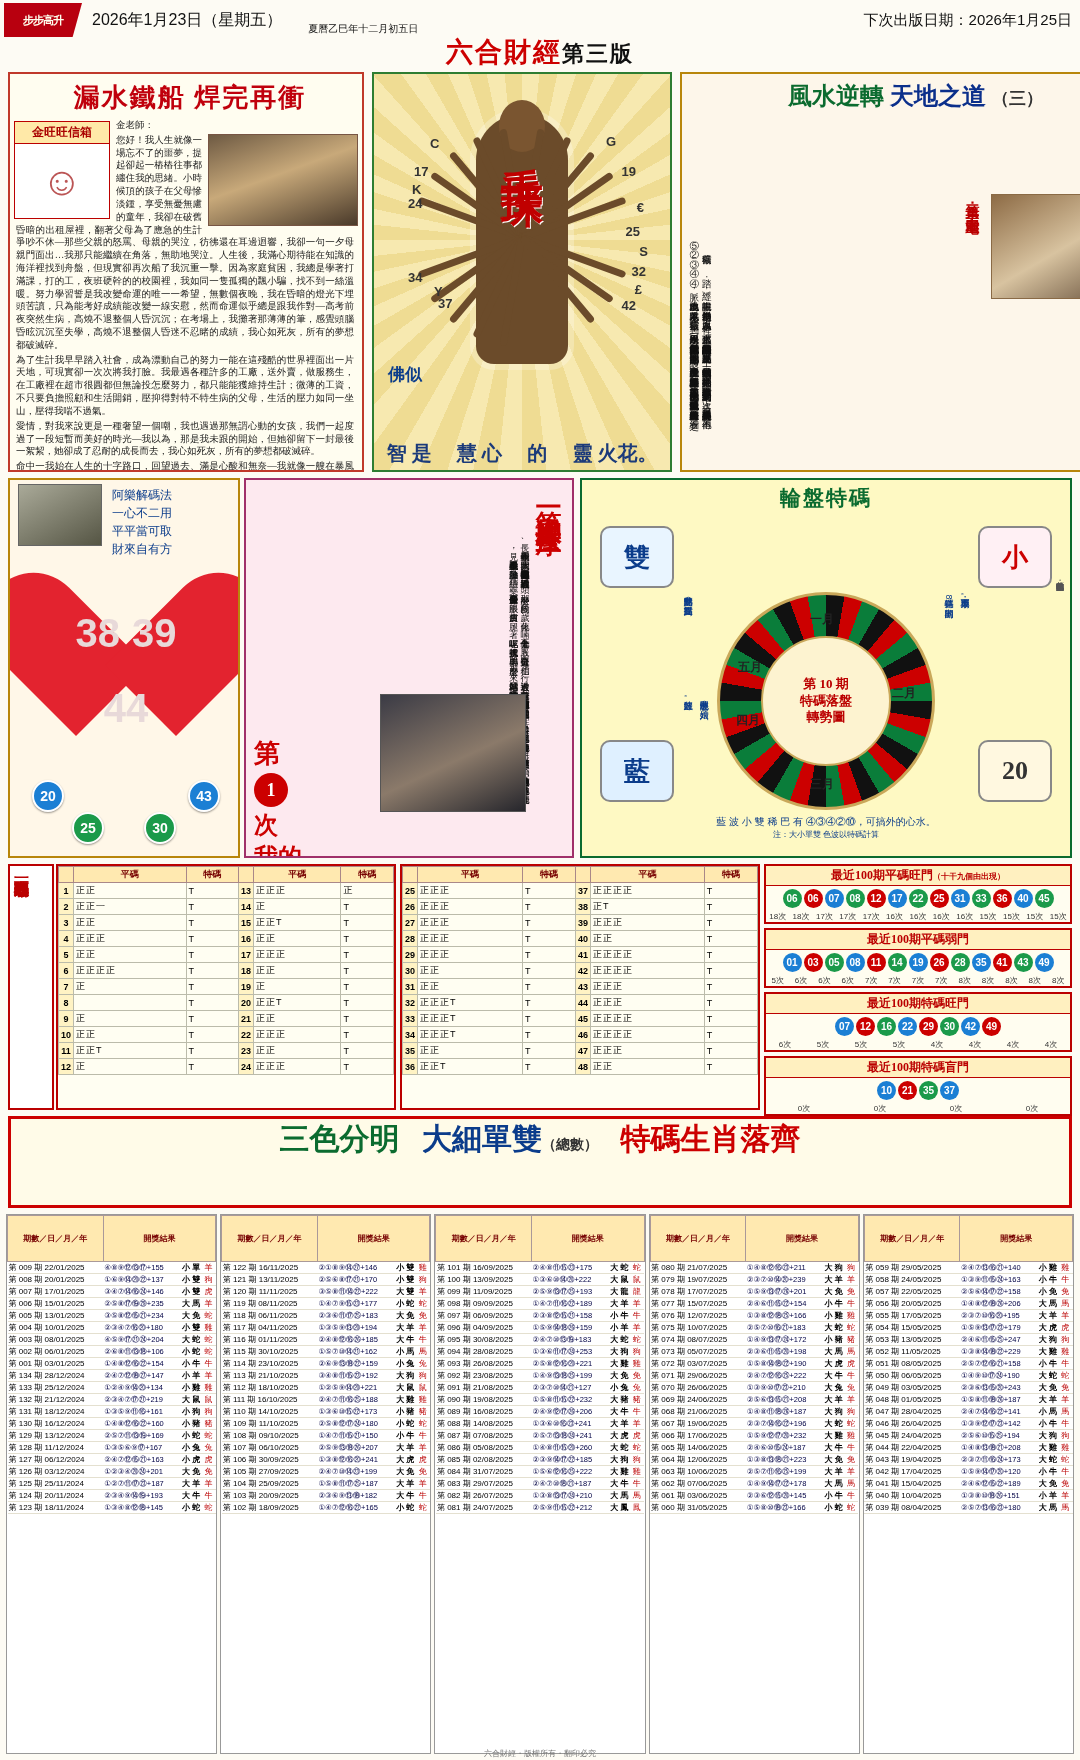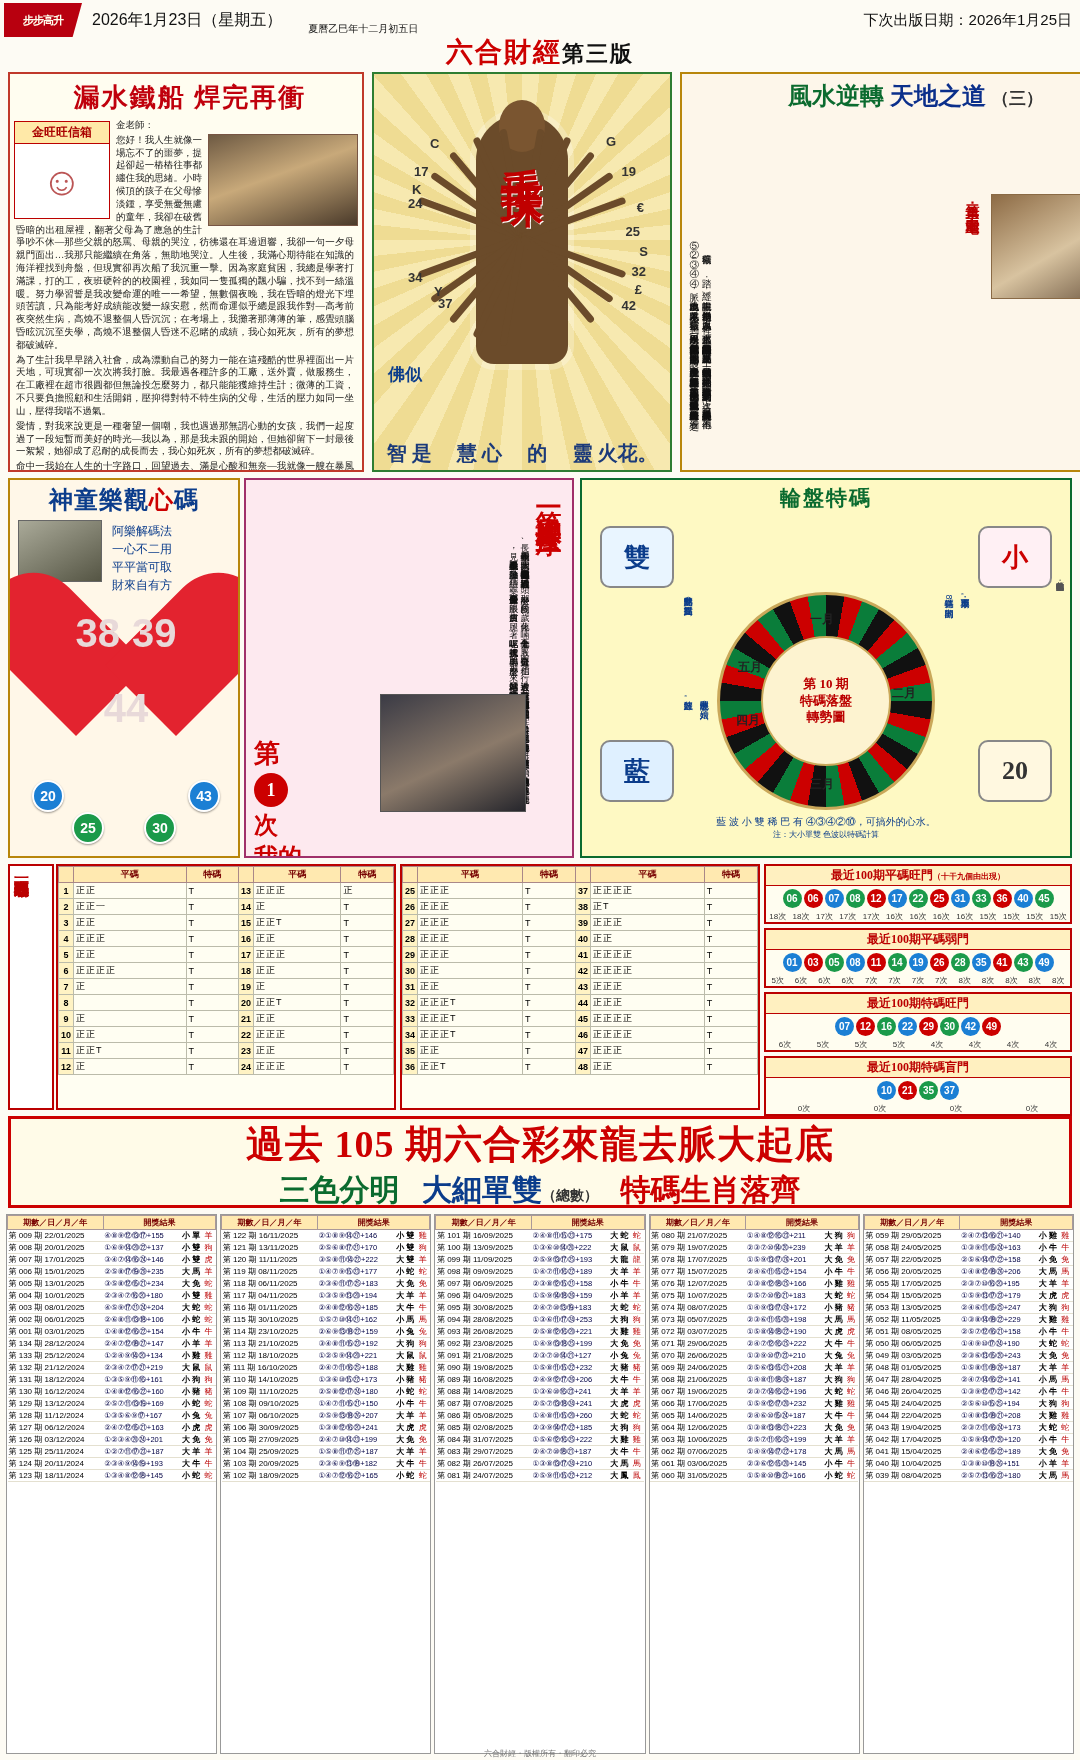--- a/index.html
+++ b/index.html
@@ -319,21 +319,21 @@
   .banner .b2 .c2 { color:#0b3c8b; }
   .banner .b2 .c3 { color:#c00; }
   .banner .b2 small { font-size:14px; color:#333; }
 
   
   .hist { position:absolute; left:6px; top:1214px; width:1068px; height:540px;
           display:flex; gap:3px; }
   .hcol { flex:1; border:1px solid #999; background:#fff; }
   .hcol table { border-collapse:collapse; width:100%; font-size:8px; }
   .hcol th {
-    background:#ffe9b0; border:1px solid #a99; font-size:8px; color:#700; padding:1px 0;
+    background:#ffe9b0; border:1px solid #a99; font-size:8px; color:#700; padding:17px 0;
   }
   .hcol td { border-bottom:1px solid #e4e0d0; padding:0 1px; white-space:nowrap; }
   .hcol td.res { font-size:7.5px; color:#004; }
   .hcol td.sp  { text-align:center; font-weight:bold; }
   .hcol td.zod { color:#b00; }
   .footer-note {
     position:absolute; left:0; top:1748px; width:1080px; text-align:center;
     font-size:8px; color:#777;
   }
   .sm { font-size:8px; }
@@ -436,23 +436,20 @@
       <span>第三章：重回老宅</span>
     </div>
     <div class="fs-cols">
       <span>回到了父親的老宅。這一次，林墨再次帶了一絲疑惑與不安，他不再</span>
       <span>林墨一次偶然的機會中，他從舊木箱中發現了一張泛黃的圖紙，上面繪著奇異的線條與符號，細看之下，竟是一幅城市舊宅的布局圖。林墨不禁開始動搖—那道這些究竟斷攻破，是那些「青龍」的「白虎」之說，卻始終沒有真正理解其中的奧義。如今父親的書房裡，那張舊木桌上，擺放著祖父留下的羅盤與風水古籍的原始的史料。林墨第一次真正感受到，風水不只是一門玄學，而是祖輩們對天地自然規律的深刻洞察。他翻開那本泛黃的《宅經》，書中記載：「宅以形勢為身體，以泉水為血脈，以土地為皮肉，以草木為毛髮。」紫薇楊靈踏：⑤②③④④</span>
       <span>紫薇楊</span>
     </div>
   </div>
 
   <div class="panel" id="p-heart">
-    <div class="heart-head">
-      <span>神童樂觀</span><span class="hl">心</span><span>碼</span>
-    </div>
     <div class="heart-photo"></div>
     <div class="heart-poem" style="white-space:pre-line">阿樂解碼法
 一心不二用
 平平當可取
 財來自有方</div>
     <div class="heart-shape"></div>
     <div class="heart-nums">
       <b>38</b>
       <b>39</b>
       <b style="width:100%;text-align:center">44</b>
@@ -842,21 +839,20 @@
         <div class="stat-counts">
           <span>0次</span>
           <span>0次</span>
           <span>0次</span>
           <span>0次</span>
         </div>
       </div>
     </div>
 
   <div class="banner">
-    <div class="b1">過去 105 期六合彩來龍去脈大起底</div>
     <div class="b2">
       <span>三色分明</span>
       &nbsp;&nbsp;<span class="c2">大細單雙</span><small>（總數）</small>
       &nbsp;&nbsp;<span class="c3">特碼生肖落齊</span>
     </div>
   </div>
 
   <div class="hist" id="hist">
       <div class="hcol">
         <table>

